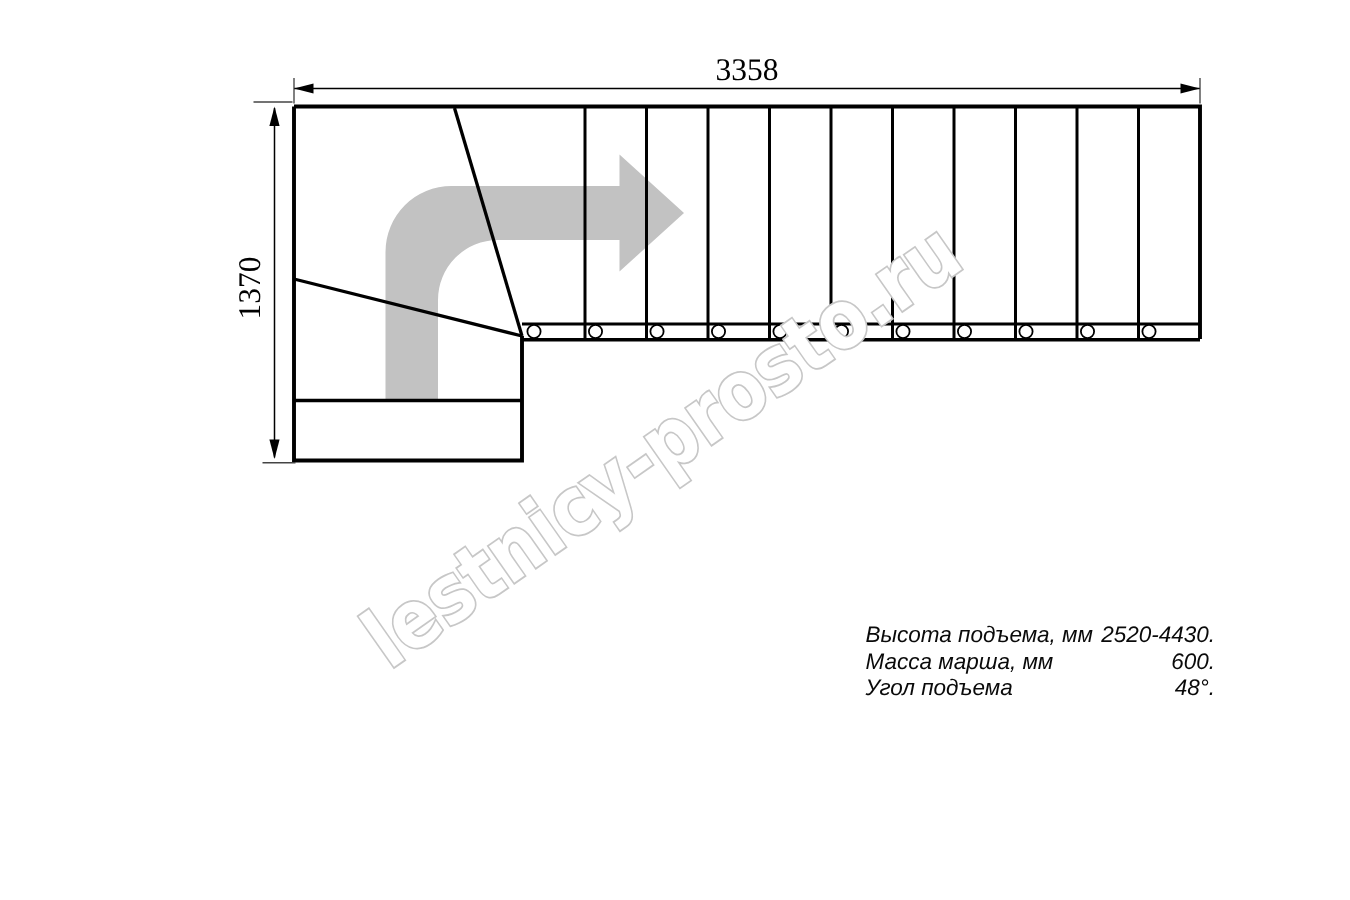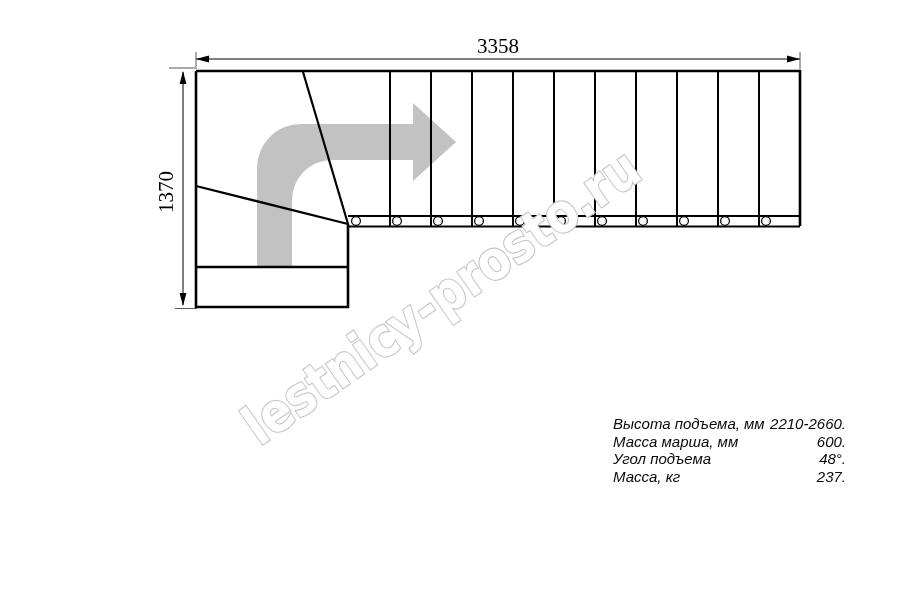--- a/index.html
+++ b/index.html
@@ -6,21 +6,21 @@
   body{
     width:900px;height:600px;background:#ffffff;position:relative;overflow:hidden;
     font-family:"Liberation Sans",sans-serif;
   }
   #plan-svg{position:absolute;left:0;top:0;}
   .dim-text{
     font-family:"Liberation Serif","DejaVu Serif",serif;
     font-size:21px;fill:#000;
   }
   .spec-table{
-    position:absolute;left:613px;top:415px;width:233px;
+    position:absolute;left:577px;top:415px;width:233px;
     font-family:"Liberation Sans",sans-serif;
     font-style:italic;font-size:15px;line-height:17.6px;color:#0a0a0a;
   }
   .spec-row{display:flex;justify-content:space-between;white-space:nowrap;}
   .spec-label{text-align:left;}
   .spec-value{text-align:right;}
 </style>
 </head>
 <body>
 
@@ -82,27 +82,23 @@
     <polygon points="183,306 179.6,293 186.4,293" fill="#000"></polygon>
     <text class="dim-text" transform="translate(173 192) rotate(-90)" x="0" y="0" text-anchor="middle">1370</text>
   </g>
 
   <text x="452" y="312" transform="rotate(-35 452 312)" text-anchor="middle" font-family="'DejaVu Sans',sans-serif" font-weight="bold" font-size="54" textLength="470" lengthAdjust="spacingAndGlyphs" fill="#ffffff" stroke="#c7c7c7" stroke-width="2.4" paint-order="stroke">lestnicy-prosto.ru</text>
 </svg>
 
 <div class="spec-table">
   <div class="spec-row">
     <span class="spec-label">Высота подъема, мм</span>
-    <span class="spec-value">2210-2660.</span>
+    <span class="spec-value">2520-4430.</span>
   </div>
   <div class="spec-row">
     <span class="spec-label">Масса марша, мм</span>
     <span class="spec-value">600.</span>
   </div>
   <div class="spec-row">
     <span class="spec-label">Угол подъема</span>
     <span class="spec-value">48°.</span>
   </div>
-  <div class="spec-row">
-    <span class="spec-label">Масса, кг</span>
-    <span class="spec-value">237.</span>
-  </div>
 </div>
 
 </body></html>

